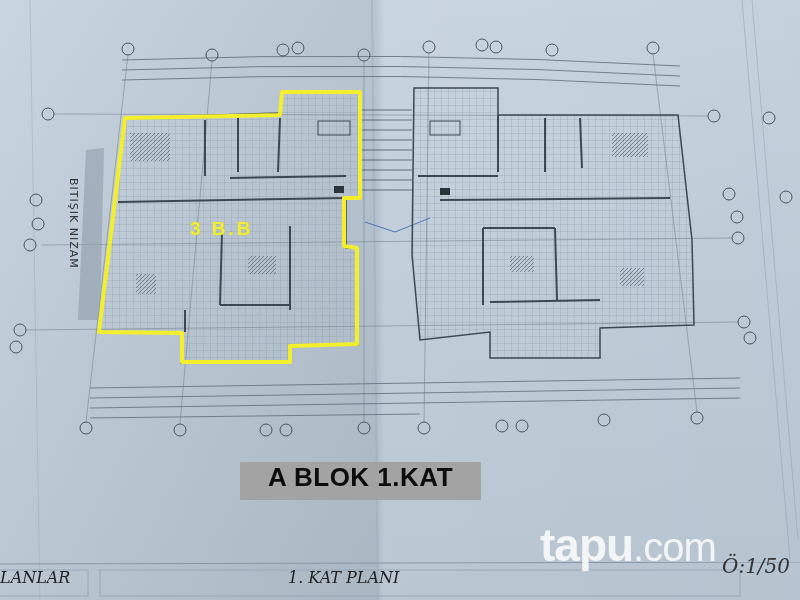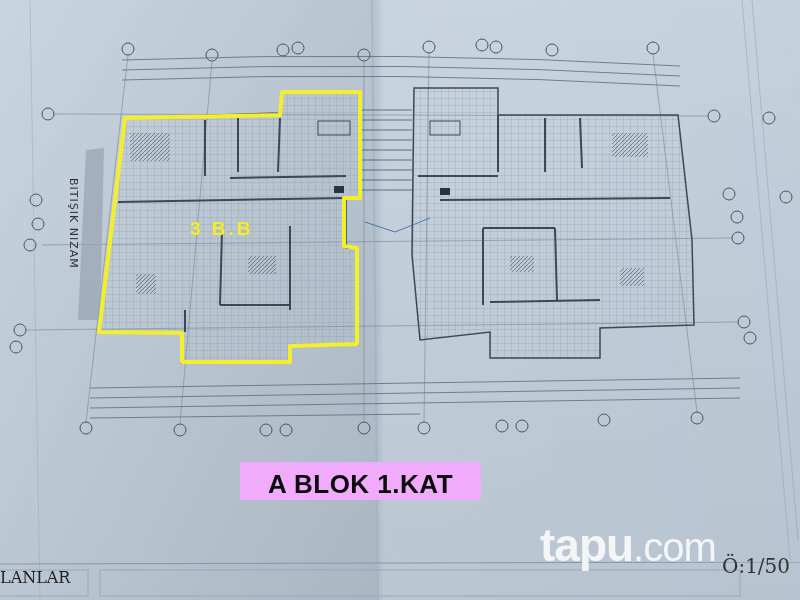--- a/index.html
+++ b/index.html
@@ -4,28 +4,28 @@
 <style>
   html, body { margin:0; padding:0; }
   body { width:800px; height:600px; overflow:hidden; position:relative;
          background:#b9c7d4; font-family:"Liberation Sans", sans-serif; }
   #paper { position:absolute; inset:0;
     background:
       linear-gradient(90deg, rgba(255,255,255,0.10) 0%, rgba(0,0,0,0.05) 47%, rgba(255,255,255,0.10) 48%, rgba(255,255,255,0.04) 100%),
       linear-gradient(180deg, #c3d0dc 0%, #bac8d5 50%, #b3c1ce 100%); }
   svg { position:absolute; left:0; top:0; }
   .label-box { position:absolute; left:240px; top:462px; width:241px; height:38px;
-    background:#f0abfc; display:flex; align-items:flex-end; justify-content:center; }
+    background:#a3a3a3; display:flex; align-items:flex-start; justify-content:center; }
   .label-box span { font-weight:bold; font-size:26px; color:#0c0c0c; letter-spacing:0.5px; }
   .unit-label { position:absolute; left:190px; top:218px; color:#f2ec3a;
     font-weight:bold; font-size:19px; letter-spacing:3px; text-shadow:0 0 1px #c9c000; }
   .watermark { position:absolute; left:540px; top:518px; color:#f3f5f6; font-size:46px;
     font-weight:bold; letter-spacing:-1px; }
   .watermark .dom { font-weight:normal; font-size:40px;margin-top:32px; }
-  .titleblock { position:absolute; left:0; top:562px; width:720px; height:38px; }
+  .titleblock { position:absolute; left:0; top:562px; width:720px; height:38px;font-style:italic; }
   .tb-left { position:absolute; left:0; top:6px; font-family:"DejaVu Serif", serif;
     font-size:16px; color:#222; }
   .tb-center { position:absolute; left:288px; top:6px; font-family:"DejaVu Serif", serif;
     font-size:16px; color:#222; }
   .tb-scale { position:absolute; left:722px; top:-8px; font-family:"DejaVu Serif", serif;
     font-size:20px; color:#333; }
   .side-note { position:absolute; left:80px; top:178px; transform:rotate(90deg);
     transform-origin:left top; font-size:11px; color:#333; letter-spacing:1px;
     font-family:"DejaVu Sans", sans-serif; white-space:nowrap; }
 </style>
@@ -187,18 +187,19 @@
   <span>A BLOK 1.KAT</span>
 </div>
 
 <div class="titleblock">
   <svg width="800" height="38">
     <line x1="0" y1="2" x2="800" y2="0" stroke="#8797a6" stroke-width="1"></line>
     <rect x="-2" y="8" width="90" height="26" fill="none" stroke="#98a8b7"></rect>
     <rect x="100" y="8" width="640" height="26" fill="none" stroke="#98a8b7"></rect>
   </svg>
   <span class="tb-left">LANLAR</span>
+  <span class="tb-center">1. KAT PLANI</span>
   <span class="tb-scale">Ö:1/50</span>
 </div>
 
 <div class="watermark">
   <span>tapu</span><span class="dom">.com</span>
 </div>
 
 </body></html>

